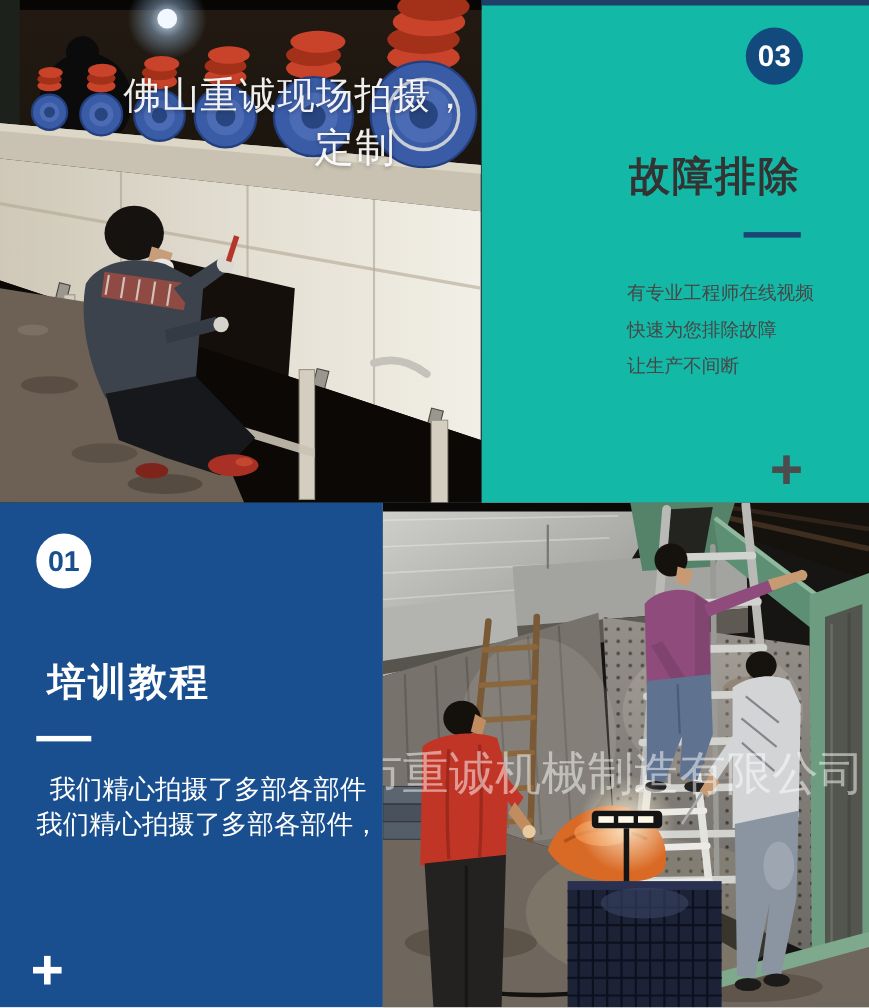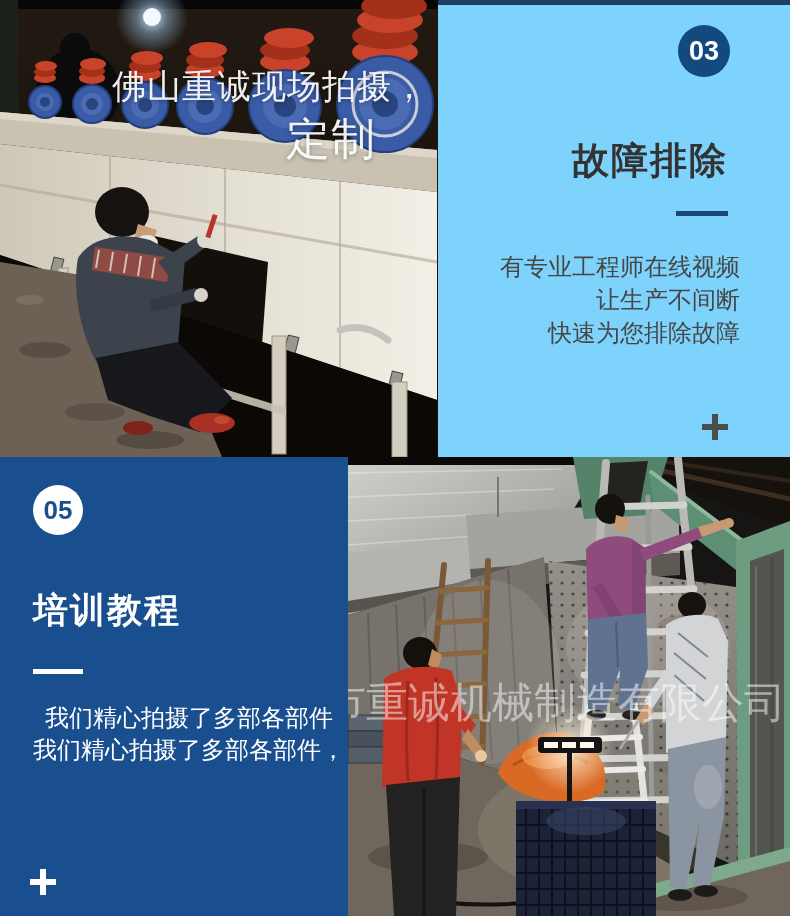--- a/index.html
+++ b/index.html
@@ -1,49 +1,49 @@
 <!DOCTYPE html>
 <html><head>
 <meta charset="utf-8">
 <style>
   html,body{margin:0;padding:0;background:#ffffff;}
   .page{position:relative;width:790px;height:916px;overflow:hidden;background:#fff;
         font-family:"Liberation Sans","DejaVu Sans",sans-serif;}
   .photo{position:absolute;overflow:hidden;}
   .photo svg{display:block;}
   
-  .panel-light{position:absolute;left:438px;top:0;width:352px;height:457px;background:#7dd3fc;}
+  .panel-light{position:absolute;left:438px;top:0;width:352px;height:457px;background:#14b8a6;}
   .panel-light .top-strip{position:absolute;left:0;top:0;width:100%;height:5px;background:#1e3f66;}
   .badge{position:absolute;border-radius:50%;display:flex;align-items:center;justify-content:center;
          font-weight:bold;}
   .badge-03{left:240px;top:25px;width:52px;height:52px;background:#134a7e;color:#ffffff;font-size:27px;}
   .badge-04{left:33px;top:28px;width:50px;height:50px;background:#ffffff;color:#1a4f8f;font-size:26px;}
   .title-03{position:absolute;right:62px;top:136px;font-size:37px;font-weight:bold;color:#333333;
             letter-spacing:2px;white-space:nowrap;}
   .divider-03{position:absolute;right:62px;top:211px;width:52px;height:5px;background:#1a4575;}
-  .body-03{position:absolute;right:50px;top:250px;text-align:right;font-size:24px;line-height:33px;
+  .body-03{position:absolute;right:50px;top:250px;font-size:17px;line-height:33px;
            color:#474747;white-space:nowrap;}
   .plus{position:absolute;width:26px;height:26px;}
   .plus::before{content:"";position:absolute;left:0;top:10px;width:26px;height:6px;background:currentColor;}
   .plus::after{content:"";position:absolute;left:10px;top:0;width:6px;height:26px;background:currentColor;}
   .plus-03{right:62px;top:414px;color:#4c4c4c;}
   
   .panel-blue{position:absolute;left:0;top:457px;width:348px;height:459px;background:#1a4f8f;}
   .title-04{position:absolute;left:33px;top:130px;font-size:35px;font-weight:bold;color:#ffffff;
             letter-spacing:2px;white-space:nowrap;}
   .divider-04{position:absolute;left:33px;top:212px;width:50px;height:5px;background:#ffffff;}
   .body-04{position:absolute;left:33px;top:245px;text-align:center;font-size:24px;line-height:32px;
            color:#ffffff;white-space:nowrap;}
   .plus-04{left:30px;top:412px;color:#ffffff;}
   
   .photo-a{left:0;top:0;width:438px;height:457px;background:#0c4a6e;text-align:center;}
   .photo-b{left:348px;top:457px;width:442px;height:459px;background:#171513;}
   .overlay-1{position:absolute;left:112px;top:64px;font-size:34px;color:rgba(255,255,255,.93);
              white-space:nowrap;text-shadow:0 1px 4px rgba(0,0,0,.35);letter-spacing:1px;}
-  .overlay-2{position:absolute;left:286px;top:110px;font-size:44px;color:rgba(255,255,255,.93);
+  .overlay-2{position:absolute;left:286px;top:110px;font-size:36px;color:rgba(255,255,255,.93);
              white-space:nowrap;text-shadow:0 1px 4px rgba(0,0,0,.35);letter-spacing:1px;}
   .watermark-b{position:absolute;left:-24px;top:218px;font-size:42px;color:rgba(255,255,255,.5);
                white-space:nowrap;letter-spacing:0px;}
 </style>
 </head>
 <body>
 
 <div class="page">
 
   <figure class="photo photo-a" style="margin:0;">
@@ -193,31 +193,31 @@
 
   <aside class="panel-light">
     <div class="top-strip"></div>
     <div class="badge badge-03">
       <span>03</span>
     </div>
     <h2 class="title-03" style="margin:0;">故障排除</h2>
     <div class="divider-03"></div>
     <div class="body-03">
       <div>有专业工程师在线视频</div>
+      <div>快速为您排除故障</div>
       <div>让生产不间断</div>
-      <div>快速为您排除故障</div>
     </div>
     <span class="plus plus-03"></span>
   </aside>
 
   <aside class="panel-blue">
     <div class="badge badge-04">
-      <span>05</span>
+      <span>01</span>
     </div>
-    <h2 class="title-04" style="margin:0;">培训教程</h2>
+    <h2 class="title-04" style="margin:10px;">培训教程</h2>
     <div class="divider-04"></div>
     <div class="body-04">
       <div>我们精心拍摄了多部各部件</div>
       <div>我们精心拍摄了多部各部件，</div>
     </div>
     <span class="plus plus-04"></span>
   </aside>
 
   <figure class="photo photo-b" style="margin:0;">
     <svg width="442" height="459" viewBox="0 0 442 459">

